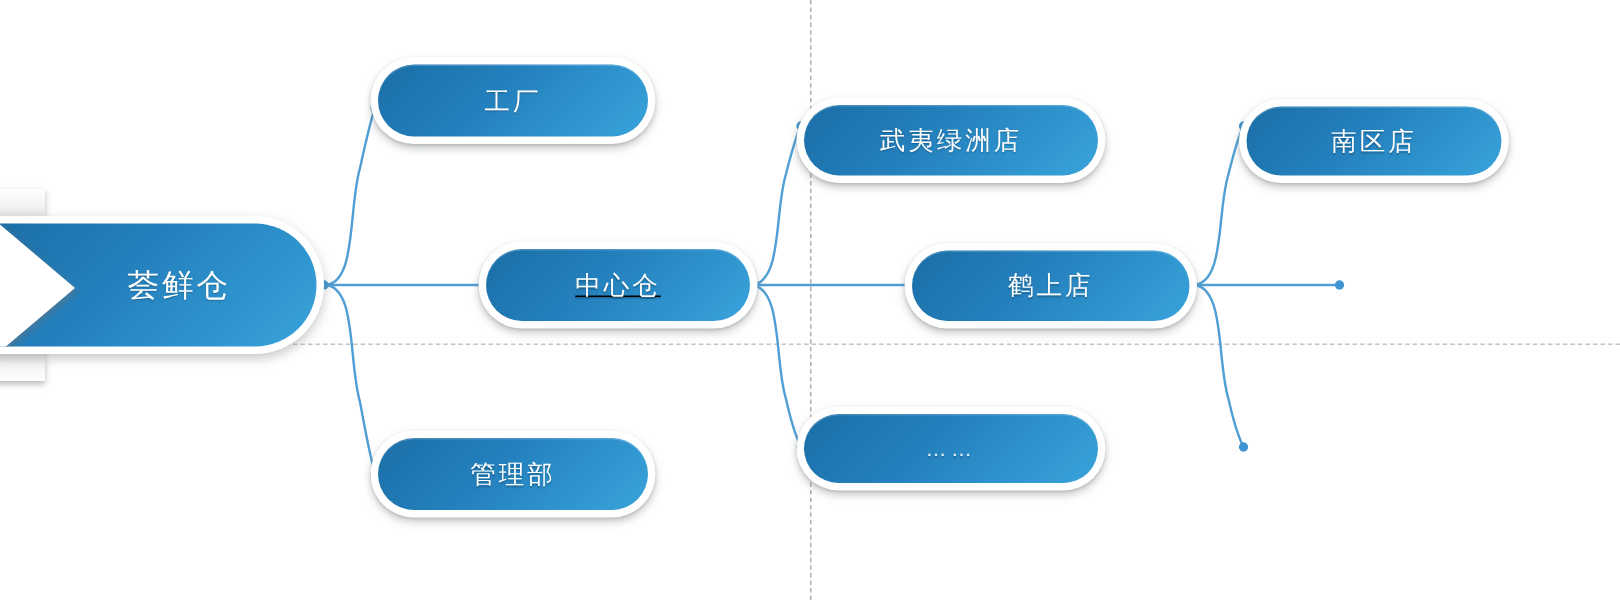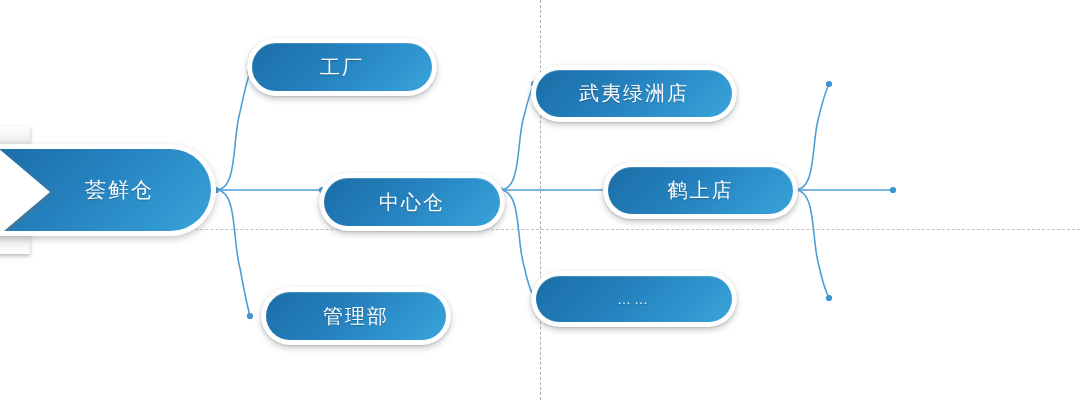--- a/index.html
+++ b/index.html
@@ -39,21 +39,21 @@
   .node .fill{
     width:100%;height:100%;
     box-sizing:border-box;
     border-radius:999px;
     background:linear-gradient(135deg,#1b6ea6 0%,#2480bd 42%,#2e93cd 72%,#3aa3da 100%);
     display:flex;align-items:center;justify-content:center;
     box-shadow:inset 0 1px 0 rgba(255,255,255,.18);
   }
   .node .label{
     color:#ffffff;
-    font-size:20px;
+    font-size:17px;
     letter-spacing:2px;
     text-shadow:0 1px 1px rgba(0,0,0,.25);
     white-space:nowrap;
     user-select:none;
   }
   .node.ellipsis .label{letter-spacing:3px;font-size:14px;color:#eaf4fb;}
 
   
   #root-node{
     position:absolute;
@@ -149,27 +149,27 @@
       <span class="label">荟鲜仓</span>
     </div>
   </div>
 
   <div class="node" style="left:247px;top:38px;width:190px;height:58px;">
     <div class="fill">
       <span class="label">工厂</span>
     </div>
   </div>
 
-  <div class="node" style="left:319px;top:173px;width:186px;height:58px;">
+  <div class="node" style="left:319px;top:161px;width:186px;height:58px;text-decoration:underline;">
     <div class="fill">
       <span class="label">中心仓</span>
     </div>
   </div>
 
-  <div class="node" style="left:261px;top:287px;width:190px;height:58px;text-align:center;">
+  <div class="node" style="left:247px;top:287px;width:190px;height:58px;text-align:center;">
     <div class="fill">
       <span class="label">管理部</span>
     </div>
   </div>
 
   <div class="node" style="left:603px;top:162px;width:195px;height:57px;">
     <div class="fill">
       <span class="label">鹤上店</span>
     </div>
   </div>
@@ -179,16 +179,21 @@
       <span class="label">武夷绿洲店</span>
     </div>
   </div>
 
   <div class="node ellipsis" style="left:531px;top:271px;width:206px;height:56px;">
     <div class="fill">
       <span class="label">……</span>
     </div>
   </div>
 
+  <div class="node" style="left:826px;top:66px;width:180px;height:56px;">
+    <div class="fill">
+      <span class="label">南区店</span>
+    </div>
+  </div>
 
 
 
 </div>
 
 </body></html>

